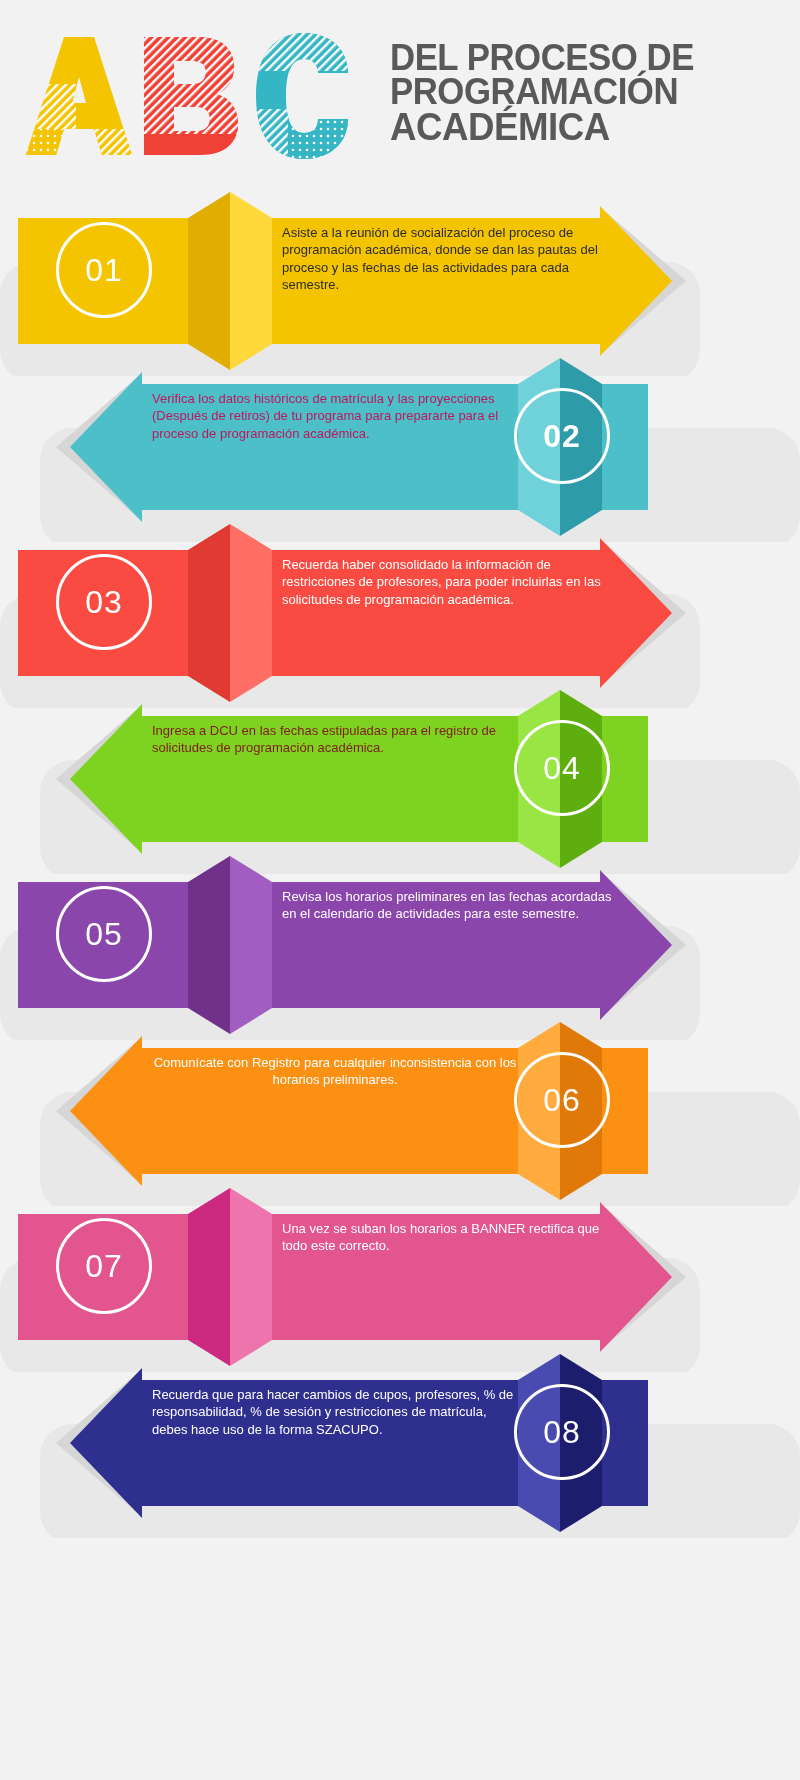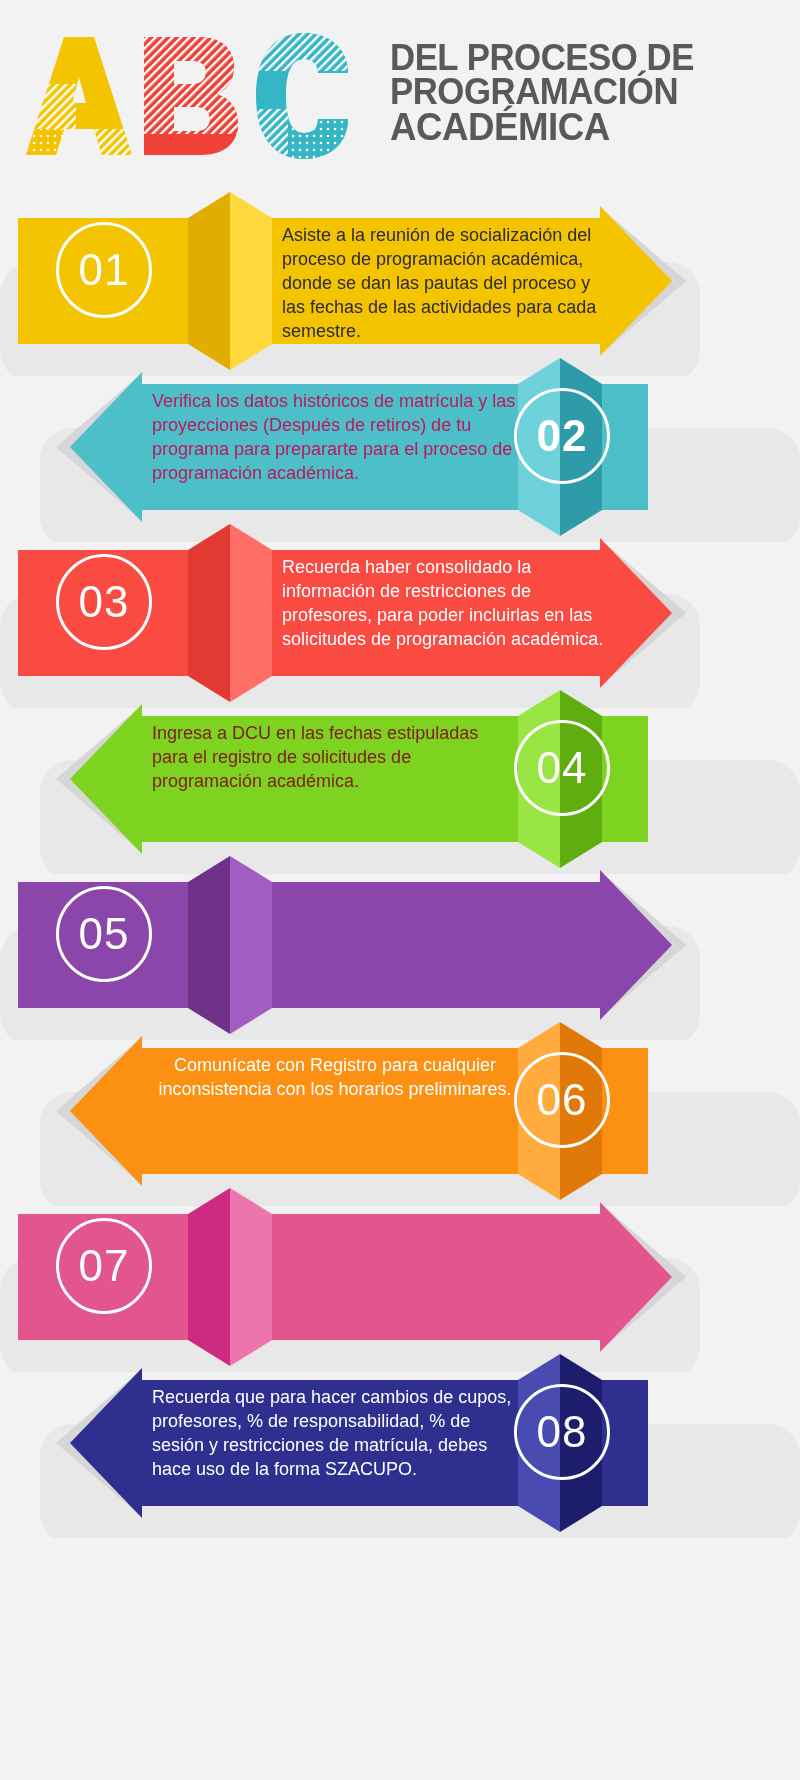--- a/index.html
+++ b/index.html
@@ -44,38 +44,38 @@
   .step {
     position: relative;
     height: 162px;
     margin-bottom: 4px;
   }
   .step svg { position: absolute; left:0; top:0; display:block; }
 
   .num {
     position: absolute;
     color: #ffffff;
-    font-size: 44px;
+    font-size: 32px;
     font-weight: normal;
     letter-spacing: 1px;
     width: 96px;
     text-align: center;
     line-height: 96px;
     top: 32px;
   }
   .ring {
     position: absolute;
     width: 96px; height: 96px;
     border: 3px solid #ffffff;
     border-radius: 50%;
     top: 32px;
   }
   .desc {
     position: absolute;
-    font-size: 18px;
+    font-size: 13px;
     line-height: 1.33;
     top: 34px;
   }
   .desc.dark { color: #2b2b35; }
   .desc.light { color: #ffffff; }
 </style>
 </head>
 <body>
 
 <div class="header">
@@ -193,20 +193,21 @@
     <div class="step">
       <svg width="800" height="186" viewBox="0 -10 800 186">
         <rect x="0" y="62" width="700" height="120" rx="32" fill="#e8e8e8"></rect>
         <path d="M606,12 L686,81 L606,150 L606,144 L602,144 L670,81 L602,18 L606,18 Z" fill="#d6d6d6"></path>
         <path d="M18,18 L600,18 L600,6 L672,81 L600,156 L600,144 L18,144 Z" fill="#8b46ab"></path>
         <path d="M188,18 L230,-8 L230,170 L188,144 Z" fill="#6f3189"></path>
         <path d="M230,-8 L272,18 L272,144 L230,170 Z" fill="#a25dc2"></path>
       </svg>
       <div class="ring" style="left: 56px;"></div>
       <div class="num" style="left: 56px;">05</div>
+      <div class="desc light" style="color: rgb(255, 255, 255); left: 282px; width: 330px;">Revisa los horarios preliminares en las fechas acordadas en el calendario de actividades para este semestre.</div>
     </div>
     <div class="step">
       <svg width="800" height="186" viewBox="0 -10 800 186">
         <rect x="40" y="62" width="760" height="120" rx="32" fill="#e8e8e8"></rect>
         <path d="M136,12 L56,81 L136,150 L136,144 L140,144 L72,81 L140,18 L136,18 Z" fill="#d6d6d6"></path>
         <path d="M648,18 L142,18 L142,6 L70,81 L142,156 L142,144 L648,144 Z" fill="#fb9013"></path>
         <path d="M602,18 L560,-8 L560,170 L602,144 Z" fill="#e07908"></path>
         <path d="M560,-8 L518,18 L518,144 L560,170 Z" fill="#ffab3d"></path>
       </svg>
       <div class="ring" style="left: 514px;"></div>
@@ -216,20 +217,21 @@
     <div class="step">
       <svg width="800" height="186" viewBox="0 -10 800 186">
         <rect x="0" y="62" width="700" height="120" rx="32" fill="#e8e8e8"></rect>
         <path d="M606,12 L686,81 L606,150 L606,144 L602,144 L670,81 L602,18 L606,18 Z" fill="#d6d6d6"></path>
         <path d="M18,18 L600,18 L600,6 L672,81 L600,156 L600,144 L18,144 Z" fill="#e2558f"></path>
         <path d="M188,18 L230,-8 L230,170 L188,144 Z" fill="#cc2a81"></path>
         <path d="M230,-8 L272,18 L272,144 L230,170 Z" fill="#ee74ad"></path>
       </svg>
       <div class="ring" style="left: 56px;"></div>
       <div class="num" style="left: 56px;">07</div>
+      <div class="desc light" style="color: rgb(255, 255, 255); left: 282px; width: 330px;">Una vez se suban los horarios a BANNER rectifica que todo este correcto.</div>
     </div>
     <div class="step">
       <svg width="800" height="186" viewBox="0 -10 800 186">
         <rect x="40" y="62" width="760" height="120" rx="32" fill="#e8e8e8"></rect>
         <path d="M136,12 L56,81 L136,150 L136,144 L140,144 L72,81 L140,18 L136,18 Z" fill="#d6d6d6"></path>
         <path d="M648,18 L142,18 L142,6 L70,81 L142,156 L142,144 L648,144 Z" fill="#2e2f8f"></path>
         <path d="M602,18 L560,-8 L560,170 L602,144 Z" fill="#1d1d6e"></path>
         <path d="M560,-8 L518,18 L518,144 L560,170 Z" fill="#4a4bb0"></path>
       </svg>
       <div class="ring" style="left: 514px;"></div>

